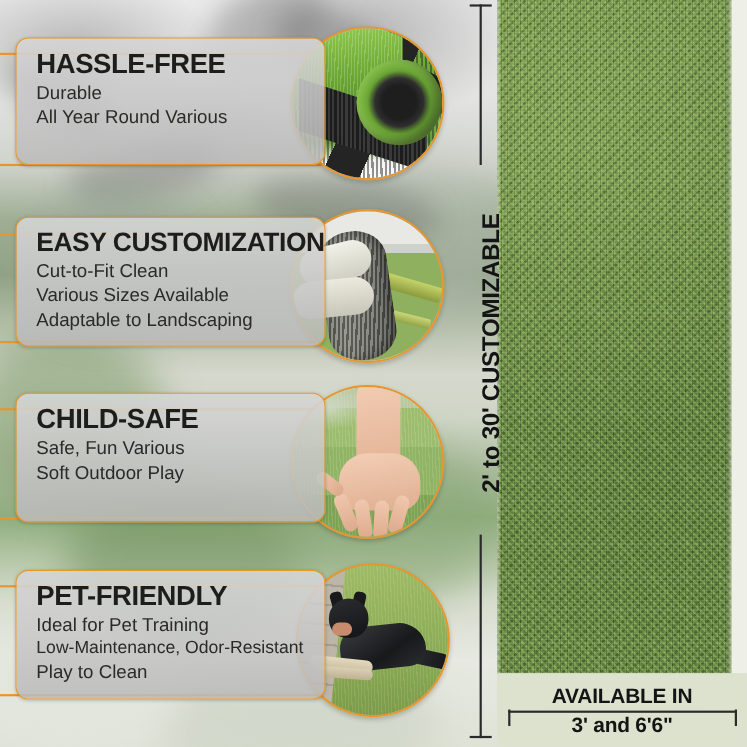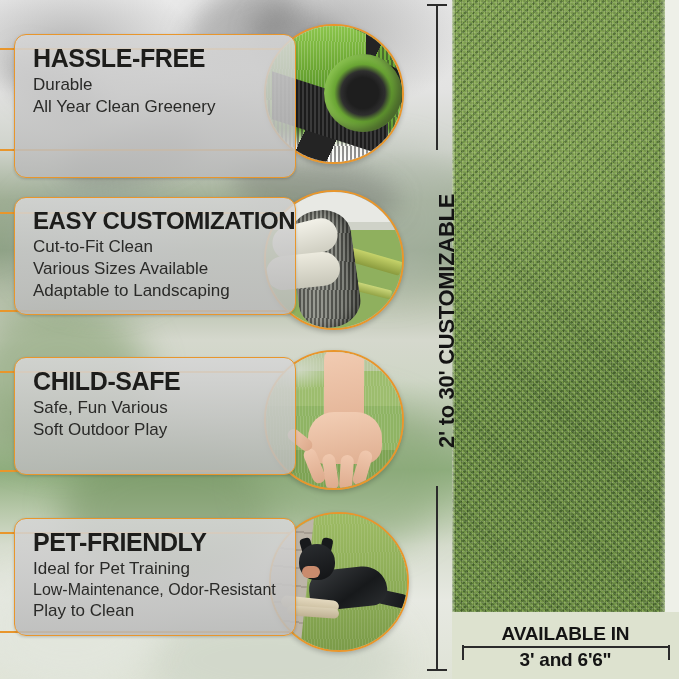--- a/index.html
+++ b/index.html
@@ -104,21 +104,21 @@
     line-height:1.05;
     margin-bottom:3px;
     white-space:nowrap;
   }
   .card-line {
     font-size:17px;
     color:#2a2a28;
     line-height:1.28;
     white-space:nowrap;
   }
-  #card-0 { left:14px;  top:34px;  width:282px; height:144px; }
+  #card-0 { left:14px;  top:34px;  width:282px; height:116px; }
   #card-1 { left:14px;  top:197px; width:282px; height:118px; }
   #card-2 { left:14px;  top:357px; width:282px; height:118px; }
   #card-3 { left:14px;  top:518px; width:282px; height:118px; }
 
   
   .photo {
     position:absolute; width:140px; height:140px;
     border-radius:50%;
     border:2px solid #e8962c;
     overflow:hidden;
@@ -395,21 +395,21 @@
       <div class="ph3-ear-l"></div>
       <div class="ph3-ear-r"></div>
       <div class="ph3-head"></div>
       <div class="ph3-snout"></div>
     </div>
   </div>
 
   <div class="card" id="card-0">
     <div class="card-title">HASSLE-FREE</div>
     <div class="card-line">Durable</div>
-    <div class="card-line">All Year Clean Greenery</div>
+    <div class="card-line">All Year Round Various</div>
   </div>
 
   <div class="card" id="card-1">
     <div class="card-title" style="font-size:24px;">EASY CUSTOMIZATION</div>
     <div class="card-line">Cut-to-Fit Clean</div>
     <div class="card-line">Various Sizes Available</div>
     <div class="card-line">Adaptable to Landscaping</div>
   </div>
 
   <div class="card" id="card-2">

